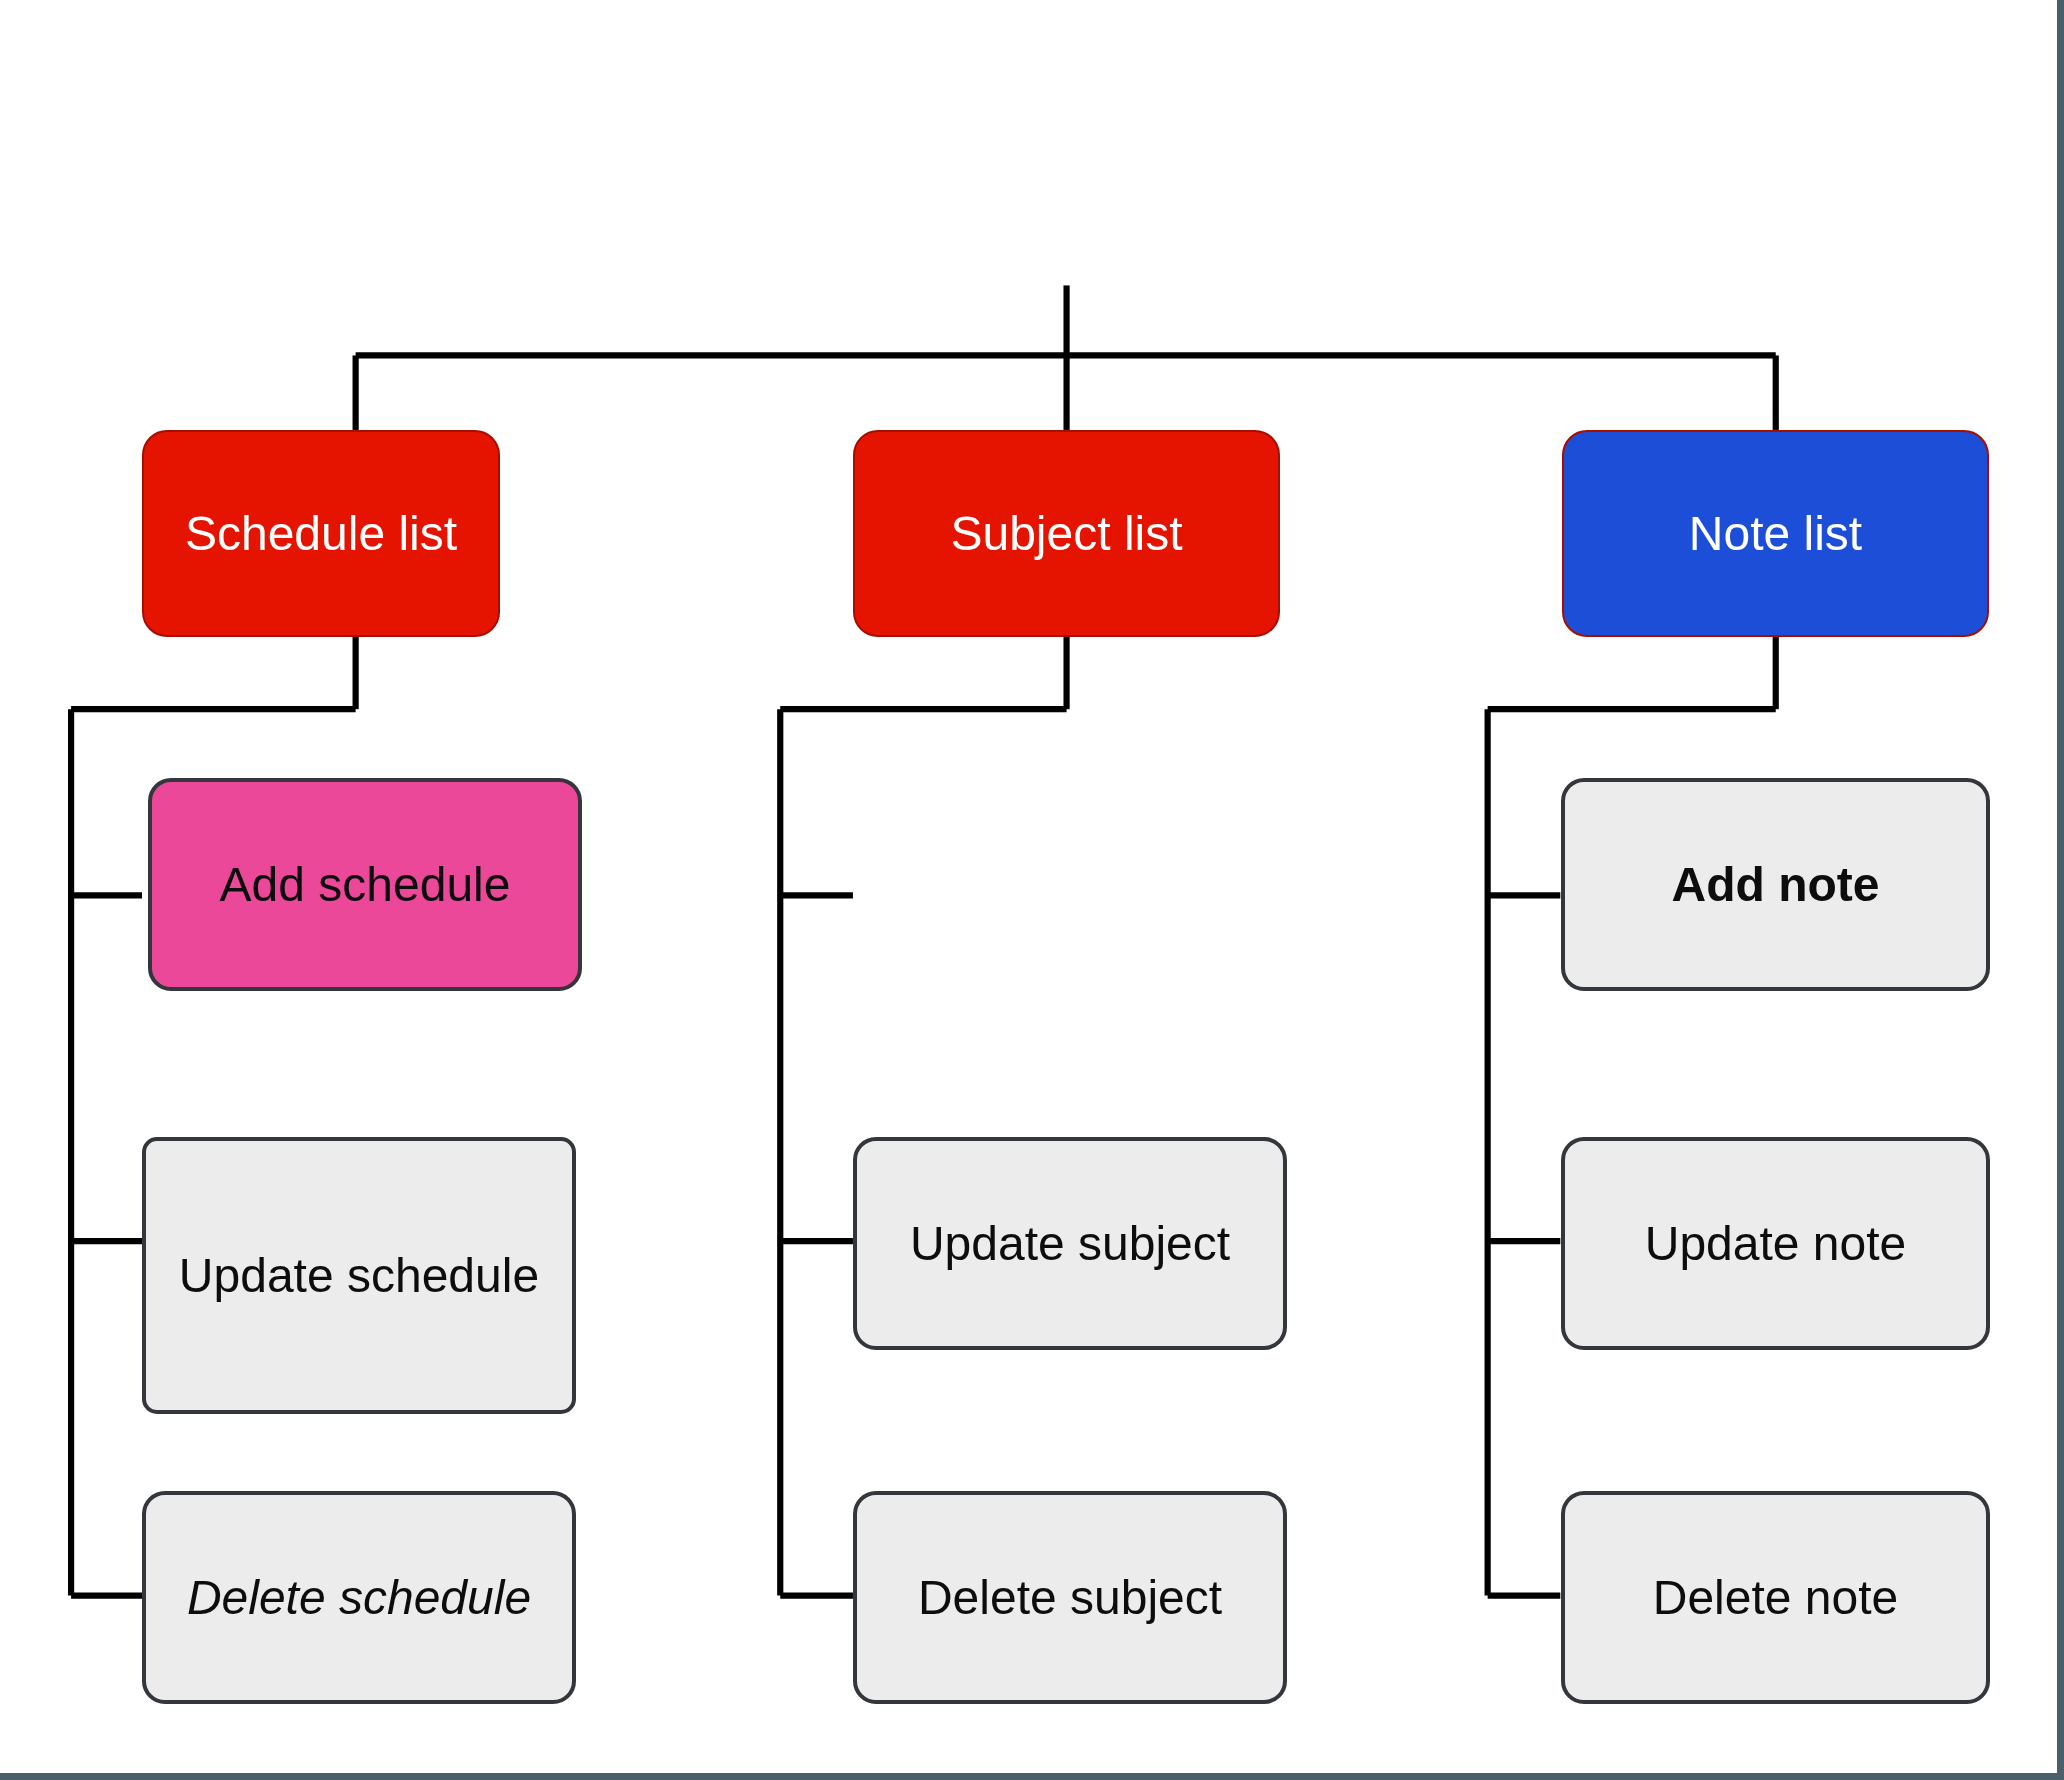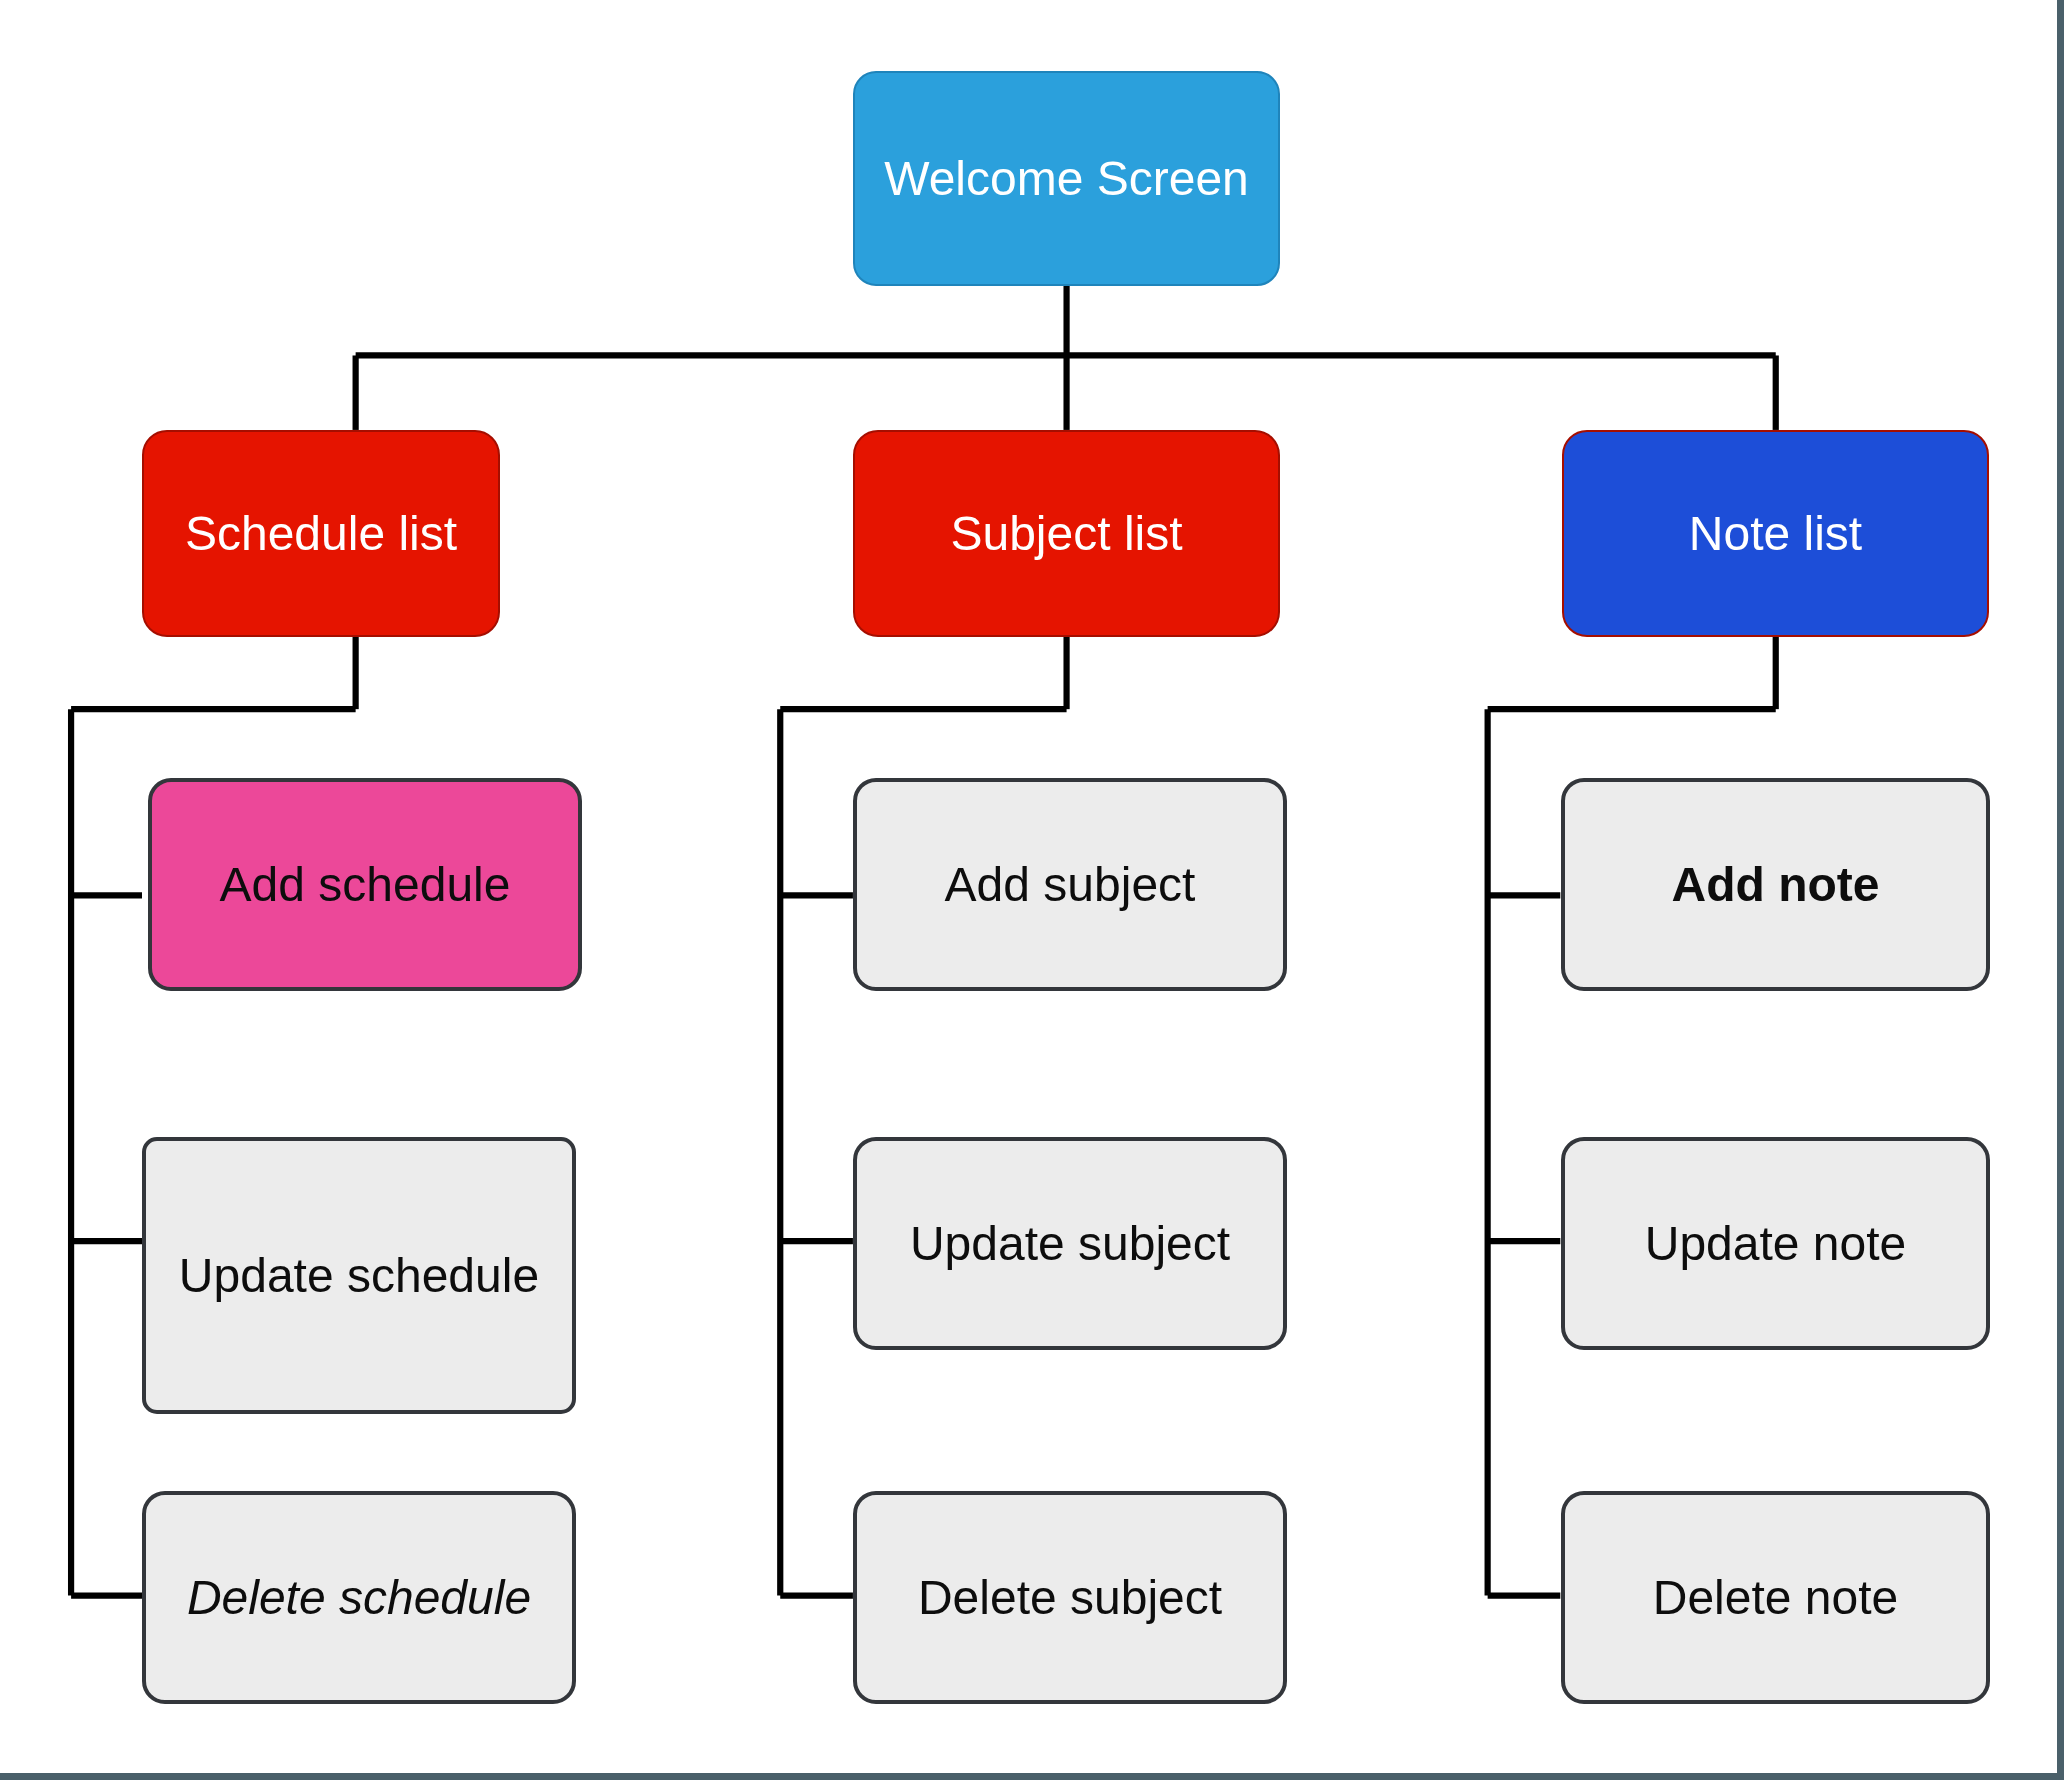--- a/index.html
+++ b/index.html
@@ -109,23 +109,20 @@
 
       <path d="M 2003 718 L 2003 800"></path>
       <path d="M 2003 800 L 1678 800"></path>
       <path d="M 1678 800 L 1678 1800"></path>
       <path d="M 1678 1010 L 1760 1010"></path>
       <path d="M 1678 1400 L 1760 1400"></path>
       <path d="M 1678 1800 L 1760 1800"></path>
     </g>
   </svg>
 
-  <div class="node node-root" style="left: 853px; top: 71px; width: 427px; height: 215px; background: rgb(43, 160, 220); border-color: rgb(31, 132, 187); color: rgb(255, 255, 255);">
-    <span class="node-label">Welcome Screen</span>
-  </div>
 
   <div class="node node-section" style="left: 142px; top: 430px; width: 358px; height: 207px; background: rgb(229, 20, 0); border-color: rgb(165, 14, 0); color: rgb(255, 255, 255);">
     <span class="node-label">Schedule list</span>
   </div>
 
   <div class="node node-section" style="left: 853px; top: 430px; width: 427px; height: 207px; background: rgb(229, 20, 0); border-color: rgb(165, 14, 0); color: rgb(255, 255, 255);">
     <span class="node-label">Subject list</span>
   </div>
 
   <div class="node node-section" style="left: 1562px; top: 430px; width: 427px; height: 207px; background: #1d4ed8; border-color: rgb(165, 14, 0); color: rgb(255, 255, 255);">
@@ -137,23 +134,20 @@
   </div>
 
   <div class="node node-action" style="left: 142px; top: 1137px; width: 434px; height: 277px; background: rgb(236, 236, 236); border-color: rgb(51, 54, 59); color: rgb(13, 13, 13); border-radius: 15px;">
     <span class="node-label">Update schedule</span>
   </div>
 
   <div class="node node-action" style="left: 142px; top: 1491px; width: 434px; height: 213px; background: rgb(236, 236, 236); border-color: rgb(51, 54, 59); color: rgb(13, 13, 13); font-style: italic;">
     <span class="node-label">Delete schedule</span>
   </div>
 
-  <div class="node node-action" style="left: 853px; top: 778px; width: 434px; height: 213px; background: rgb(236, 236, 236); border-color: rgb(51, 54, 59); color: rgb(13, 13, 13);">
-    <span class="node-label">Add subject</span>
-  </div>
 
   <div class="node node-action" style="left: 853px; top: 1137px; width: 434px; height: 213px; background: rgb(236, 236, 236); border-color: rgb(51, 54, 59); color: rgb(13, 13, 13); text-align: center;">
     <span class="node-label">Update subject</span>
   </div>
 
   <div class="node node-action" style="left: 853px; top: 1491px; width: 434px; height: 213px; background: rgb(236, 236, 236); border-color: rgb(51, 54, 59); color: rgb(13, 13, 13);">
     <span class="node-label">Delete subject</span>
   </div>
 
   <div class="node node-action" style="left: 1561px; top: 778px; width: 429px; height: 213px; background: rgb(236, 236, 236); border-color: rgb(51, 54, 59); color: rgb(13, 13, 13); font-weight: bold;">

